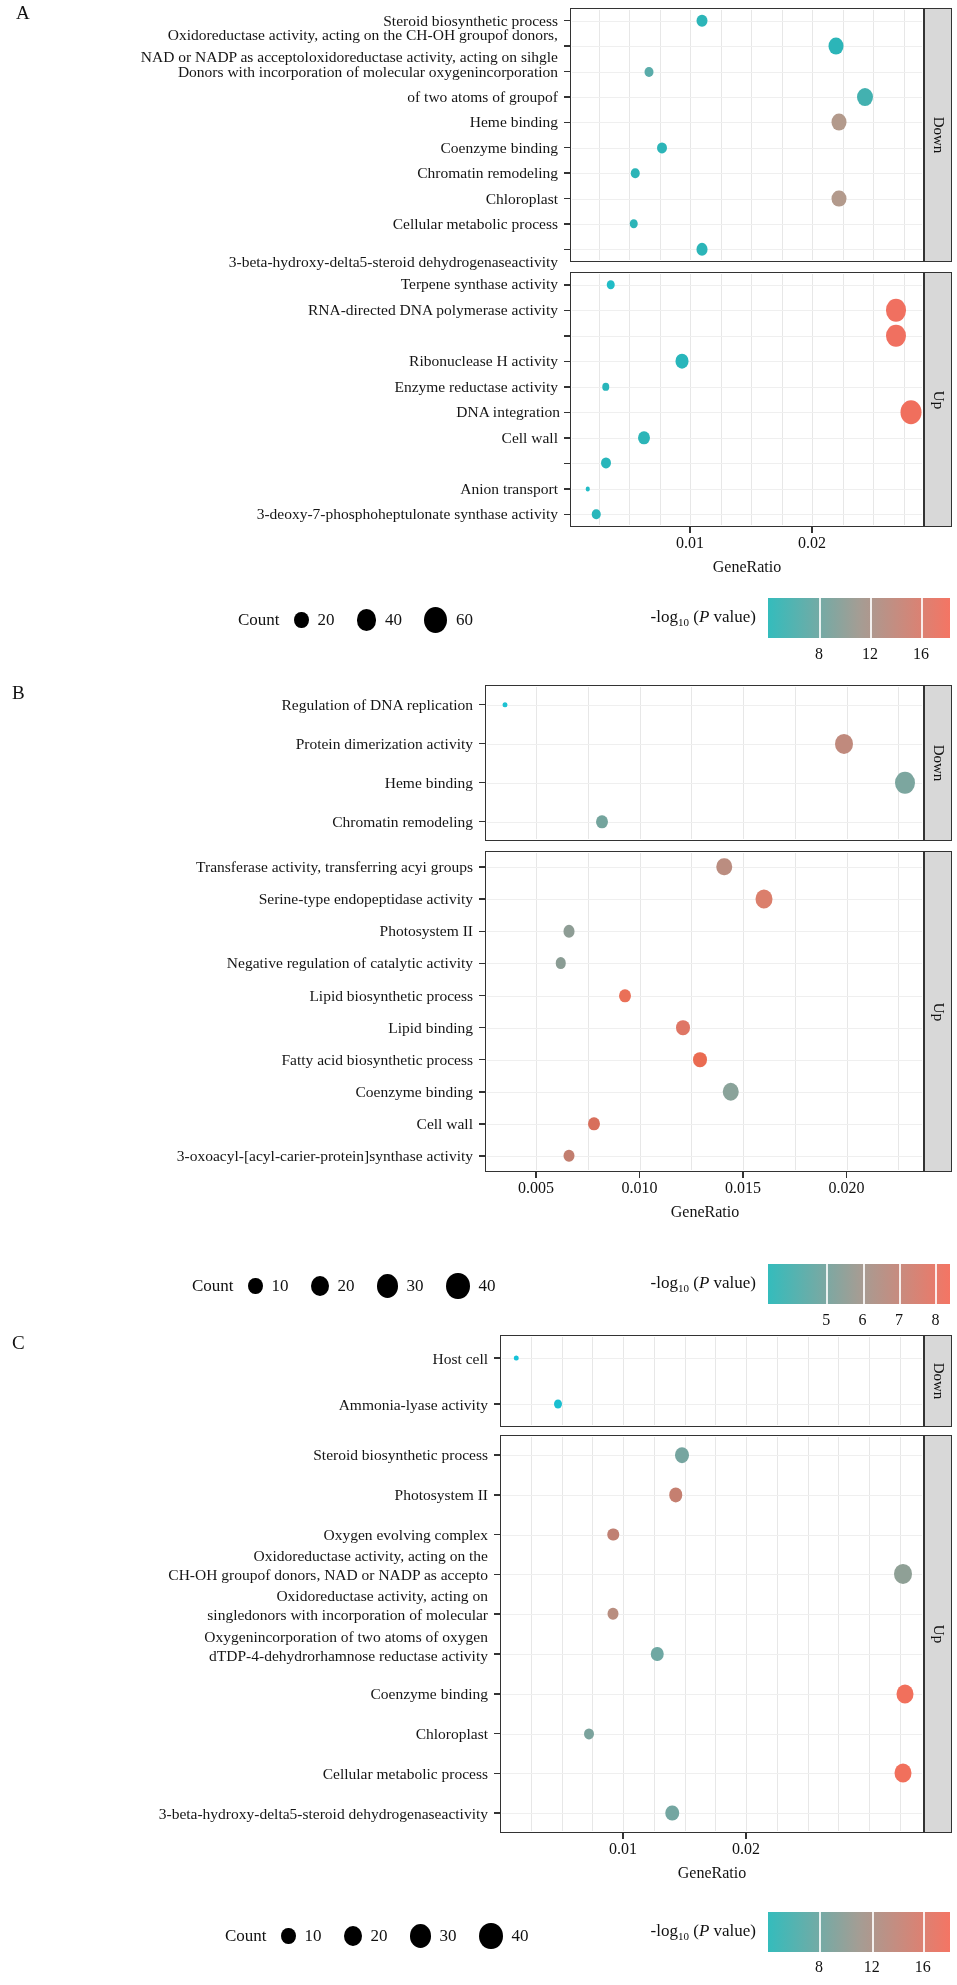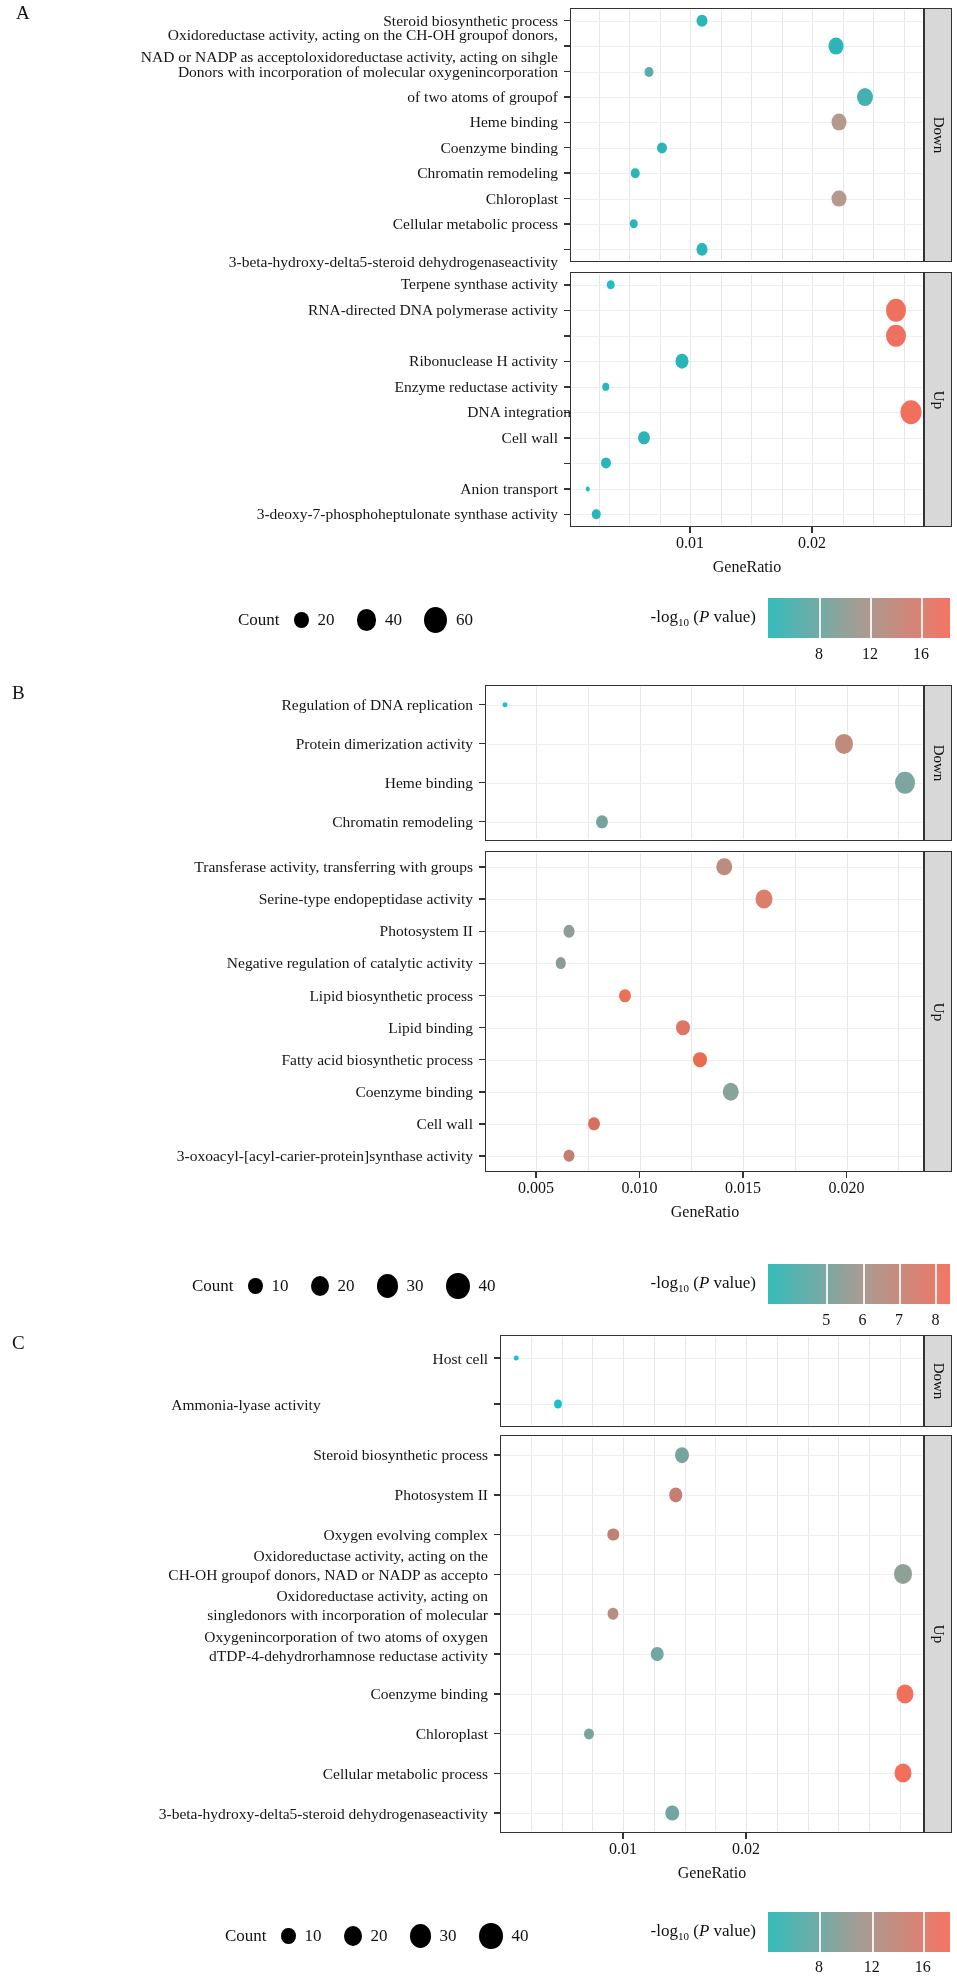--- a/index.html
+++ b/index.html
@@ -146,21 +146,21 @@
     </div>
     <div class="dot" style="left: 681.5px; top: 361.3px; width: 13px; height: 14.6px; background: rgb(40, 182, 187);"></div>
     <div class="hgrid" style="left: 572px; top: 386.8px; width: 350px;"></div>
     <div class="ytick" style="left: 564px; top: 386px;"></div>
     <div class="term" style="left: 4px; top: 375.8px; width: 554px; line-height: 22px;">
       <div>Enzyme reductase activity</div>
     </div>
     <div class="dot" style="left: 605.8px; top: 386.8px; width: 7.5px; height: 8.4px; background: rgb(40, 182, 187);"></div>
     <div class="hgrid" style="left: 572px; top: 412.3px; width: 350px;"></div>
     <div class="ytick" style="left: 564px; top: 411.5px;"></div>
-    <div class="term" style="left: 17px; top: 401.3px; width: 554px; line-height: 22px;">
+    <div class="term" style="left: 6px; top: 401.3px; width: 554px; line-height: 22px;">
       <div>DNA integration</div>
     </div>
     <div class="dot" style="left: 910.8px; top: 412.3px; width: 21px; height: 23.5px; background: rgb(240, 111, 93);"></div>
     <div class="hgrid" style="left: 572px; top: 437.8px; width: 350px;"></div>
     <div class="ytick" style="left: 564px; top: 437px;"></div>
     <div class="term" style="left: 4px; top: 426.8px; width: 554px; line-height: 22px;">
       <div>Cell wall</div>
     </div>
     <div class="dot" style="left: 643.6px; top: 437.8px; width: 12px; height: 13.4px; background: rgb(44, 181, 184);"></div>
     <div class="hgrid" style="left: 572px; top: 463.3px; width: 350px;"></div>
@@ -252,21 +252,21 @@
     <div class="vgrid" style="left: 743px; top: 853px; height: 317px;"></div>
     <div class="vgrid" style="left: 794.8px; top: 853px; height: 317px;"></div>
     <div class="vgrid" style="left: 846.5px; top: 853px; height: 317px;"></div>
     <div class="vgrid" style="left: 898.3px; top: 853px; height: 317px;"></div>
     <div class="strip" style="left: 924px; top: 851px; width: 28px; height: 321px;">
       <span>Up</span>
     </div>
     <div class="hgrid" style="left: 487px; top: 867px; width: 435px;"></div>
     <div class="ytick" style="left: 479px; top: 866.3px;"></div>
     <div class="term" style="left: 4px; top: 857px; width: 469px; line-height: 20px;">
-      <div>Transferase activity, transferring with groups</div>
+      <div>Transferase activity, transferring acyi groups</div>
     </div>
     <div class="dot" style="left: 724.4px; top: 867px; width: 15.5px; height: 17.4px; background: rgb(187, 141, 128);"></div>
     <div class="hgrid" style="left: 487px; top: 899.1px; width: 435px;"></div>
     <div class="ytick" style="left: 479px; top: 898.4px;"></div>
     <div class="term" style="left: 4px; top: 889.1px; width: 469px; line-height: 20px;">
       <div>Serine-type endopeptidase activity</div>
     </div>
     <div class="dot" style="left: 763.7px; top: 899.1px; width: 17px; height: 19px; background: rgb(219, 127, 108);"></div>
     <div class="hgrid" style="left: 487px; top: 931.3px; width: 435px;"></div>
     <div class="ytick" style="left: 479px; top: 930.5px;"></div>
@@ -374,21 +374,21 @@
       <span>Down</span>
     </div>
     <div class="hgrid" style="left: 502px; top: 1358px; width: 420px;"></div>
     <div class="ytick" style="left: 494px; top: 1357.3px;"></div>
     <div class="term" style="left: 4px; top: 1348.5px; width: 484px; line-height: 19px;">
       <div>Host cell</div>
     </div>
     <div class="dot" style="left: 516px; top: 1358px; width: 4.5px; height: 5px; background: rgb(22, 194, 216);"></div>
     <div class="hgrid" style="left: 502px; top: 1404px; width: 420px;"></div>
     <div class="ytick" style="left: 494px; top: 1403.3px;"></div>
-    <div class="term" style="left: 4px; top: 1394.5px; width: 484px; line-height: 19px; text-align: center;">
+    <div class="term" style="left: 4px; top: 1394.5px; width: 484px; line-height: 19px;">
       <div>Ammonia-lyase activity</div>
     </div>
     <div class="dot" style="left: 557.8px; top: 1404px; width: 8px; height: 9px; background: rgb(26, 191, 208);"></div>
     <div class="facet-box" style="left: 500px; top: 1435px; width: 424px; height: 398px;"></div>
     <div class="vgrid" style="left: 530.8px; top: 1437px; height: 394px;"></div>
     <div class="vgrid" style="left: 561.5px; top: 1437px; height: 394px;"></div>
     <div class="vgrid" style="left: 592.3px; top: 1437px; height: 394px;"></div>
     <div class="vgrid" style="left: 623px; top: 1437px; height: 394px;"></div>
     <div class="vgrid" style="left: 653.8px; top: 1437px; height: 394px;"></div>
     <div class="vgrid" style="left: 684.5px; top: 1437px; height: 394px;"></div>

